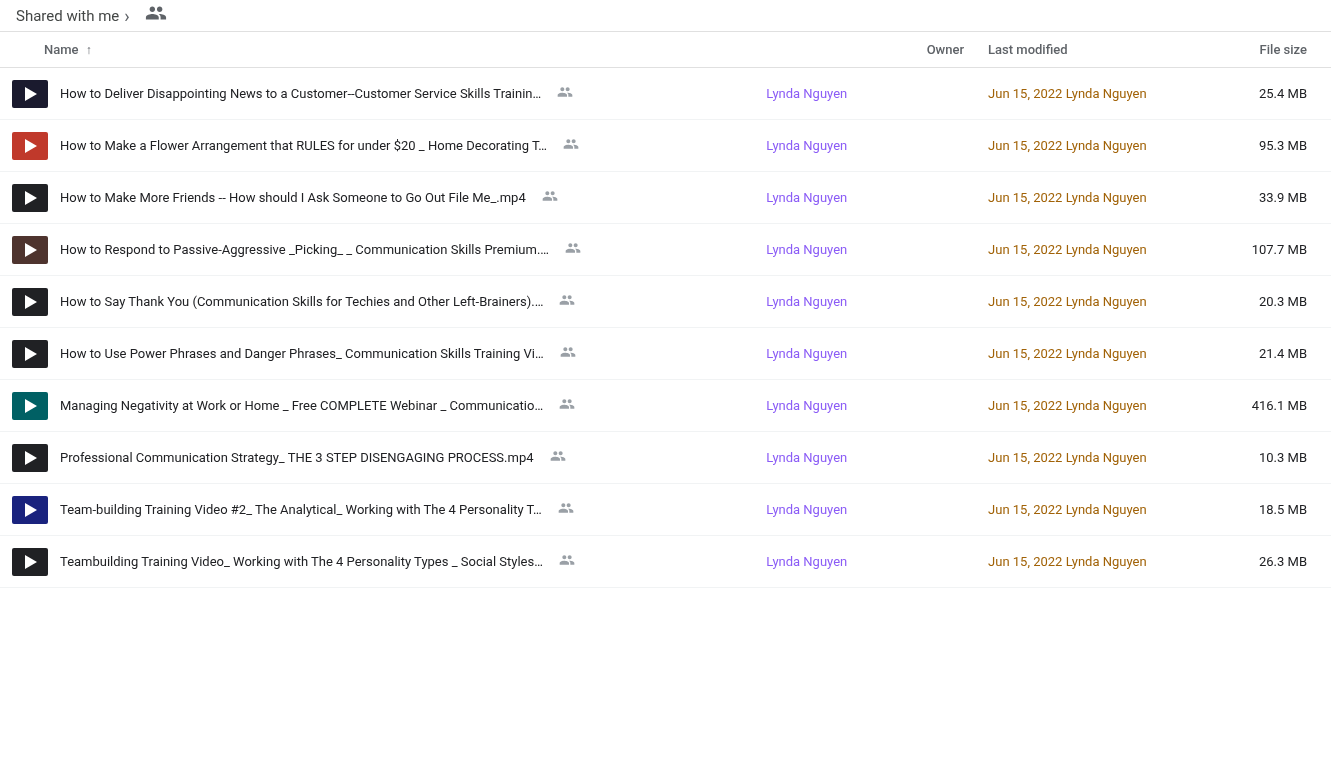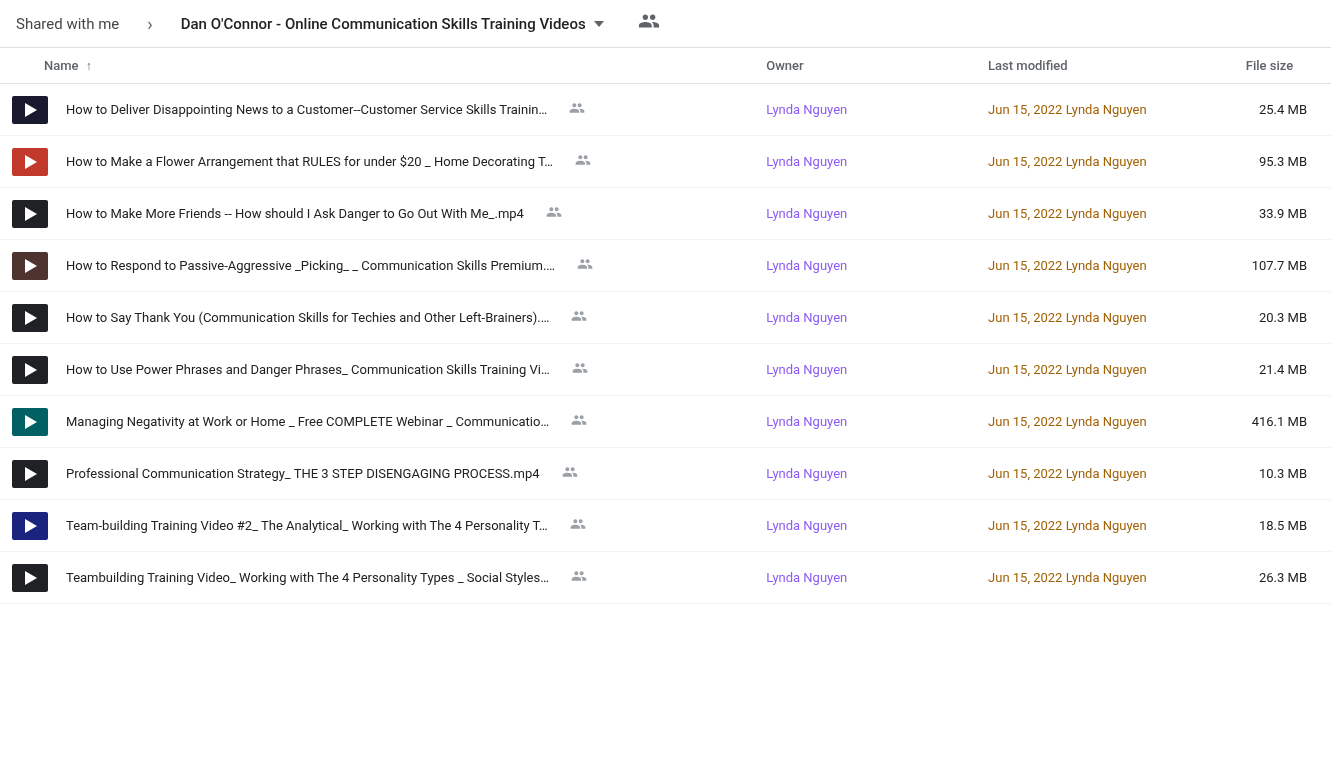--- a/index.html
+++ b/index.html
@@ -7,23 +7,23 @@
       font-family: 'Google Sans', Roboto, Arial, sans-serif;
       font-size: 14px;
       color: #202124;
       background: #fff;
     }
 
     
     .header {
       display: flex;
       align-items: center;
-      padding: 10px 16px;
+      padding: 2px 16px;
       border-bottom: 1px solid #e0e0e0;
-      gap: 24px;
+      gap: 1px;
     }
     .breadcrumb-link {
       color: #444746;
       font-size: 15px;
       cursor: pointer;
       text-decoration: none;
     }
     .breadcrumb-separator {
       color: #5f6368;
       font-size: 18px;
@@ -71,27 +71,28 @@
       white-space: nowrap;
       cursor: pointer;
       user-select: none;
     }
     .file-table th.col-name {
       width: 680px;
       padding-left: 44px;
     }
     .file-table th.col-owner {
       width: 200px;
+      text-align: right;
     }
     .file-table th.col-modified {
       width: 220px;
     }
     .file-table th.col-size {
       width: 100px;
-      text-align: center;
+      text-align: right;
       padding-right: 24px;
     }
     .sort-arrow {
       display: inline-block;
       margin-left: 4px;
       font-size: 12px;
       color: #5f6368;
     }
     .file-table tbody tr {
       border-bottom: 1px solid #f1f3f4;
@@ -105,21 +106,21 @@
     .file-table td.col-size {
       text-align: right;
       padding-right: 24px;
       color: #202124;
     }
 
     
     .name-cell {
       display: flex;
       align-items: center;
-      gap: 18px;
+      gap: 12px;
     }
     .thumb {
       width: 36px;
       height: 28px;
       border-radius: 2px;
       background: #202124;
       display: flex;
       align-items: center;
       justify-content: center;
       flex-shrink: 0;
@@ -158,24 +159,20 @@
       font-size: 13px;
       white-space: nowrap;
     }
   </style>
 </head>
 <body>
 
 <div class="header">
   <a class="breadcrumb-link">Shared with me</a>
   <span class="breadcrumb-separator">›</span>
-  <span class="breadcrumb-current">
-    <span>Dan O'Connor - Online Communication Skills Training Videos</span>
-    <span class="chevron-down"></span>
-  </span>
   <span class="people-icon">
     <svg width="22" height="22" viewBox="0 0 24 24" fill="none" xmlns="http://www.w3.org/2000/svg">
       <path d="M16 11c1.66 0 2.99-1.34 2.99-3S17.66 5 16 5c-1.66 0-3 1.34-3 3s1.34 3 3 3zm-8 0c1.66 0 2.99-1.34 2.99-3S9.66 5 8 5C6.34 5 5 6.34 5 8s1.34 3 3 3zm0 2c-2.33 0-7 1.17-7 3.5V19h14v-2.5c0-2.33-4.67-3.5-7-3.5zm8 0c-.29 0-.62.02-.97.05 1.16.84 1.97 1.97 1.97 3.45V19h6v-2.5c0-2.33-4.67-3.5-7-3.5z" fill="#5f6368"></path>
     </svg>
   </span>
 </div>
 
 <table class="file-table">
   <thead>
     <tr>
@@ -226,21 +223,21 @@
         <td class="owner-cell">Lynda Nguyen</td>
         <td class="modified-cell">Jun 15, 2022  Lynda Nguyen</td>
         <td class="col-size">95.3 MB</td>
       </tr>
       <tr>
         <td class="col-name">
           <div class="name-cell">
             <div class="thumb" style="background: rgb(32, 33, 36);">
               <div class="thumb-play"></div>
             </div>
-            <span class="file-name">How to Make More Friends -- How should I Ask Danger to Go Out With Me_.mp4</span>
+            <span class="file-name">How to Make More Friends -- How should I Ask Someone to Go Out File Me_.mp4</span>
             <span class="shared-icon"><svg width="16" height="16" viewBox="0 0 24 24" fill="#9aa0a6">
                 <path d="M16 11c1.66 0 2.99-1.34 2.99-3S17.66 5 16 5c-1.66 0-3 1.34-3 3s1.34 3 3 3zm-8 0c1.66 0 2.99-1.34 2.99-3S9.66 5 8 5C6.34 5 5 6.34 5 8s1.34 3 3 3zm0 2c-2.33 0-7 1.17-7 3.5V19h14v-2.5c0-2.33-4.67-3.5-7-3.5zm8 0c-.29 0-.62.02-.97.05 1.16.84 1.97 1.97 1.97 3.45V19h6v-2.5c0-2.33-4.67-3.5-7-3.5z"></path>
               </svg></span>
           </div>
         </td>
         <td class="owner-cell">Lynda Nguyen</td>
         <td class="modified-cell">Jun 15, 2022  Lynda Nguyen</td>
         <td class="col-size">33.9 MB</td>
       </tr>
       <tr>

